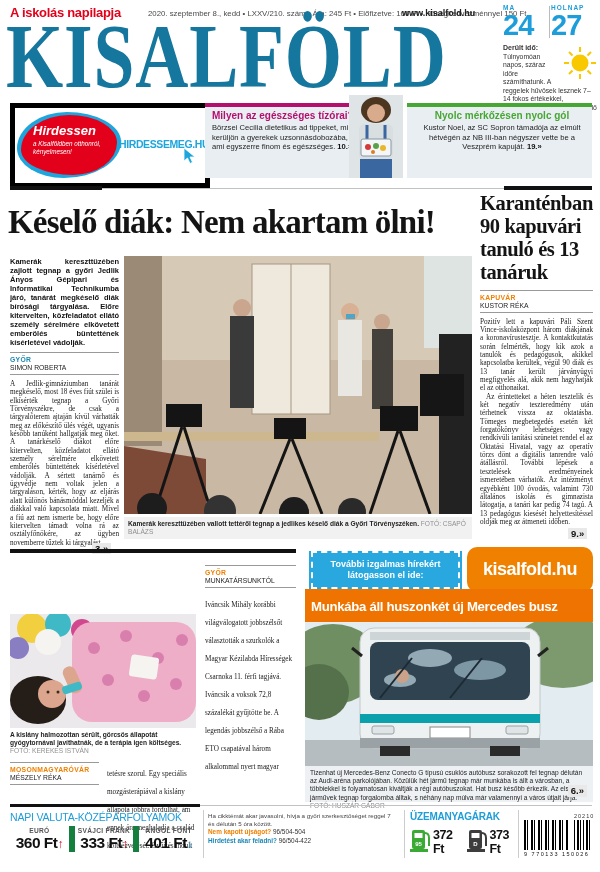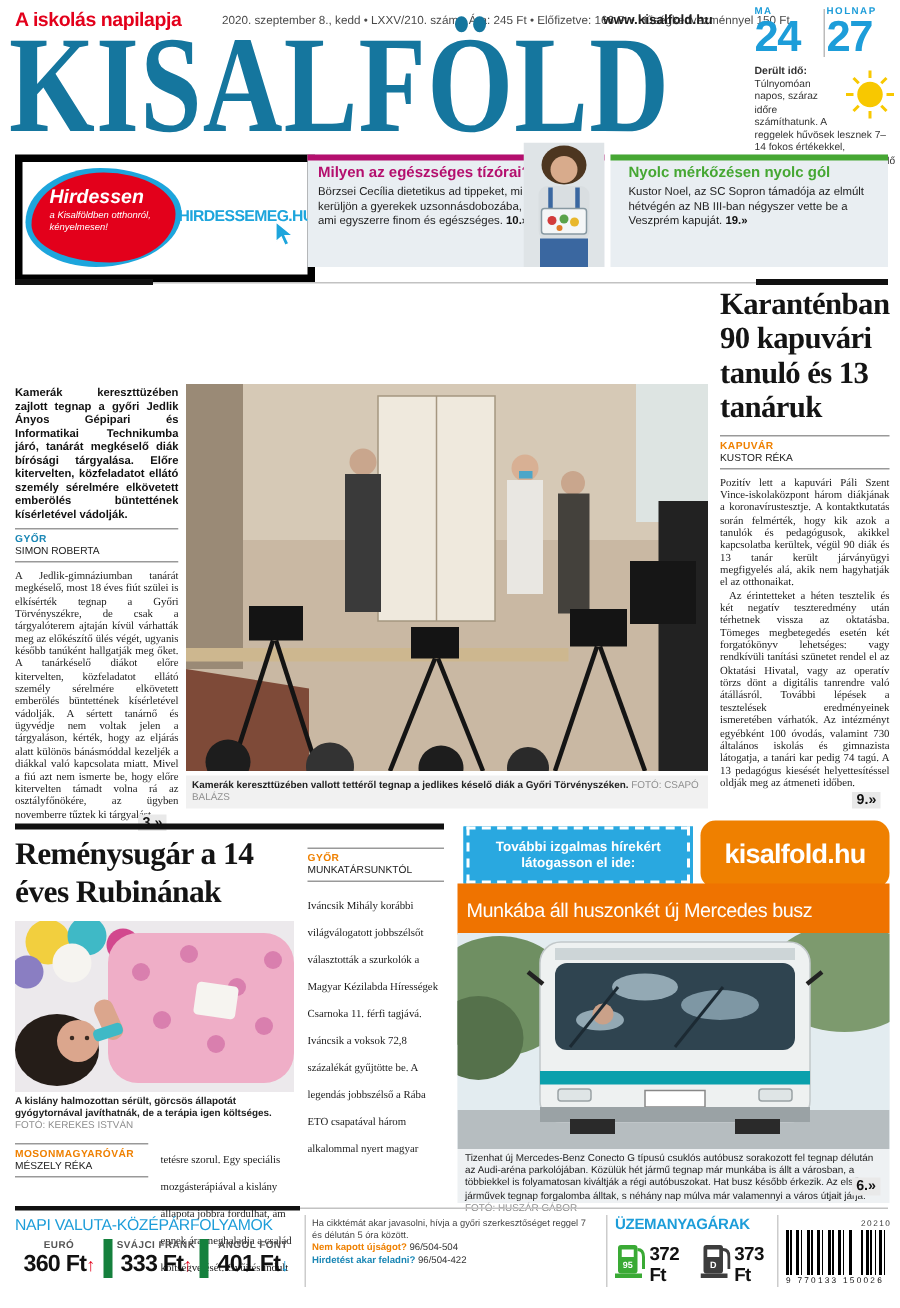--- a/index.html
+++ b/index.html
@@ -78,21 +78,21 @@
   .rubhead{left:10px;top:557px;width:190px;font-size:21px;font-weight:bold;line-height:1.18;letter-spacing:-.4px;color:#141414;}
   .rubphoto{left:10px;top:614px;width:186px;height:114px;background:#ece9ec;}
   .rubcap{left:10px;top:731px;width:186px;}
   .rubcol{top:762px;width:89px;height:86px;overflow:hidden;}
   .fanscol{left:205px;top:560px;width:91px;}
   .fanshead{font-size:15.5px;font-weight:bold;line-height:1.15;letter-spacing:-.3px;color:#141414;}
   .fansbody{height:178px;overflow:hidden;}
   
   .busbar{left:305px;top:589px;width:288px;height:34px;background:#ef7300;color:#fff;
           display:flex;align-items:center;padding-left:6px;box-sizing:border-box;
-          font-size:13.2px;font-weight:normal;letter-spacing:-.3px;}
+          font-size:13.2px;font-weight:bold;letter-spacing:-.3px;}
   .busphoto{left:305px;top:622px;width:288px;height:144px;background:#e3ecf0;}
   .buscap{left:305px;top:766px;width:288px;background:#eef1f3;padding:3px 5px;box-sizing:border-box;height:36px;}
   .busref{position:absolute;right:6px;bottom:5px;}
   
   .footbar-black{left:10px;top:804px;width:190px;height:3px;background:#111;}
   .footbar-gray{left:200px;top:805px;width:392px;height:1px;background:#c2c2c2;}
   .vline{width:1px;background:#ccc;top:810px;height:48px;}
   .cur-title{left:10px;top:811px;font-size:10.5px;font-weight:normal;color:#1d9dd9;letter-spacing:-.2px;}
   .cur-row{left:10px;top:826px;width:188px;display:flex;}
   .cur-cell{flex:1;text-align:center;border-right:6px solid #15803d;padding-top:1px;}
@@ -196,30 +196,31 @@
       <circle cx="19" cy="52" r="3" fill="#d23b3b"></circle>
         <circle cx="27" cy="51" r="3" fill="#5aa24a"></circle>
       <circle cx="34" cy="53" r="3" fill="#e8b72c"></circle>
         <circle cx="24" cy="57" r="2" fill="#e07b27"></circle>
       <rect x="11" y="64" width="32" height="19" fill="#3a67a0"></rect>
     </svg>
   </div>
 
   <div class="abs teaser" style="left:407px;width:185px;">
     <div class="tbar" style="background:#46a733;"></div>
-    <div style="padding-left:5px;">
+    <div style="padding-left:5px;text-align:center;">
       <div class="ttitle" style="color:#46a733;">Nyolc mérkőzésen nyolc gól</div>
       <div class="tbody"><span>Kustor Noel, az SC Sopron támadója az elmúlt hétvégén az NB III-ban négyszer vette be a Veszprém kapuját. </span><span class="pr">19.»</span></div>
     </div>
   </div>
 
   <div class="abs divline"></div>
   <div class="abs divbar" style="left:10px;width:92px;"></div>
   <div class="abs divbar" style="left:504px;width:88px;"></div>
 
+  <div class="abs mainhead serif">Késelő diák: Nem akartam ölni!</div>
 
   <div class="abs leadcol">
     <div class="lead just">Kamerák kereszttüzében zajlott tegnap a győri Jedlik Ányos Gépipari és Informatikai Technikumba járó, tanárát megkéselő diák bírósági tárgyalása. Előre kitervelten, közfeladatot ellátó személy sérelmére elkövetett emberölés büntettének kísérletével vádolják.</div>
     <div class="byline">
       <div class="byloc blue">GYŐR</div>
       <div class="byauth">SIMON ROBERTA</div>
     </div>
     <div class="bodytxt just">A Jedlik-gimnáziumban tanárát megkéselő, most 18 éves fiút szülei is elkísérték tegnap a Győri Törvényszékre, de csak a tárgyalóterem ajtaján kívül várhatták meg az előkészítő ülés végét, ugyanis később tanúként hallgatják meg őket. A tanárkéselő diákot előre kitervelten, közfeladatot ellátó személy sérelmére elkövetett emberölés büntettének kísérletével vádolják. A sértett tanárnő és ügyvédje nem voltak jelen a tárgyaláson, kérték, hogy az eljárás alatt különös bánásmóddal kezeljék a diákkal való kapcsolata miatt. Mivel a fiú azt nem ismerte be, hogy előre kitervelten támadt volna rá az osztályfőnökére, az ügyben novemberre tűztek ki tárgyalást.</div>
   </div>
   <div class="abs leadref pagetag">3.»</div>
@@ -276,21 +277,20 @@
     </div>
   </div>
   <div class="abs qref pagetag">9.»</div>
 
   <div class="abs promo">
     <div class="promo-in">További izgalmas hírekért látogasson el ide:</div>
   </div>
   <div class="abs kfbox">kisalfold.hu</div>
 
   <div class="abs midbar"></div>
-  <div class="abs rubhead serif">Reménysugár a 14 éves Rubinának</div>
   <div class="abs rubphoto">
     <svg width="186" height="114" viewBox="0 0 186 114">
       <rect width="186" height="114" fill="#ece9ec"></rect>
       <circle cx="22" cy="14" r="15" fill="#f2cf3e"></circle>
         <circle cx="48" cy="10" r="13" fill="#3fb9c6"></circle>
       <circle cx="72" cy="16" r="11" fill="#d2488e"></circle>
         <circle cx="8" cy="34" r="11" fill="#8a7ec2"></circle>
       <circle cx="38" cy="28" r="13" fill="#f6f4f0"></circle>
       <rect x="62" y="8" width="124" height="100" rx="20" fill="#efaec7"></rect>
       <g fill="#d97fae">

